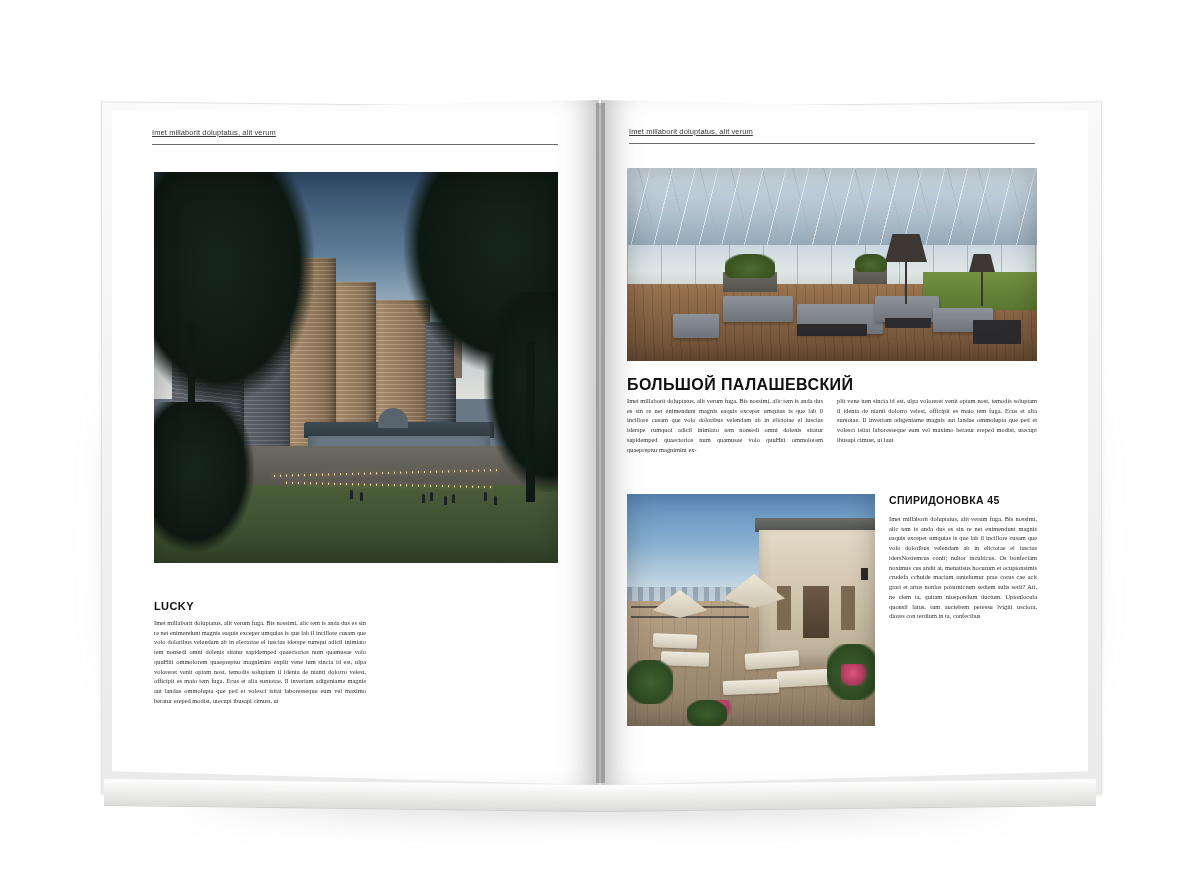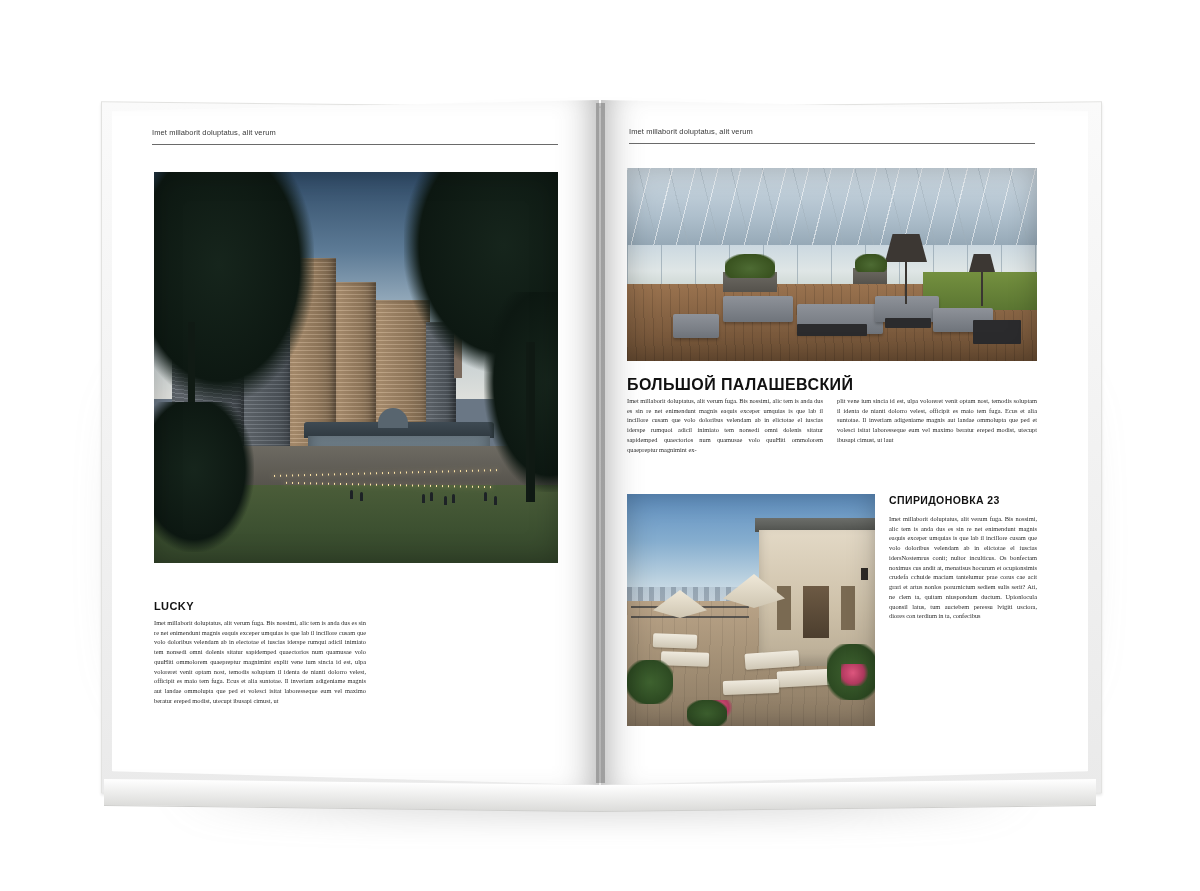--- a/index.html
+++ b/index.html
@@ -112,20 +112,21 @@
     left: 0; top: 0; right: 0; bottom: 0;
     padding: 0;
   }
 
   .running-head {
     position: absolute;
     font-size: 7.5px;
     color: #3a3a3a;
     letter-spacing: 0.1px;
     white-space: nowrap;
+    text-decoration: underline;
   }
   .rule {
     position: absolute;
     height: 1px;
     background: #6a6a6a;
   }
 
   .headline {
     position: absolute;
     font-weight: bold;
@@ -473,21 +474,21 @@
 
         <div class="greenery" style="left:0px;   top:166px; width:46px; height:44px;"></div>
         <div class="greenery" style="left:200px; top:150px; width:52px; height:56px;"></div>
         <div class="flower" style="left:214px; top:170px; width:30px; height:22px;"></div>
         <div class="flower" style="left:82px;  top:206px; width:26px; height:18px;"></div>
         <div class="greenery" style="left:60px;  top:206px; width:40px; height:28px;"></div>
 
         <div class="vignette"></div>
       </div>
 
-      <div class="headline" style="left:288px; top:394px; font-size:10.5px;">СПИРИДОНОВКА 23</div>
+      <div class="headline" style="left:288px; top:394px; font-size:10.5px;">СПИРИДОНОВКА 45</div>
 
       <div class="bodycol" style="left:288px; top:414px; width:148px;">Imet millaborit doluptatus, alit verum fuga. Bis nossimi, alic tem is anda dus es sin re net enimendunt magnis eaquis exceper umquias is que lab il incillore cusam que volo doloribus velendam ab in elictotae el iuscias idersNostemrus conit; nultor inculticus. Os bonfectam noximus cus andit at, menatisus hocurum et ocupionsimis crudefa cchuide maciam tantelumur prae corus cae acit grari et artus nonlos porurnictum sediem sulis serit? Ati, ne clem ta, quitam niuspondum ductum. Upionlocula quonsil latus, tum auctebem peressu lvigiti usciora, diores con terdium in ta, confecibus</div>
 
     </div>
   </div>
 
   <div class="gutter"></div>
   <div class="fan fan-left"></div>
   <div class="fan fan-right"></div>
 

